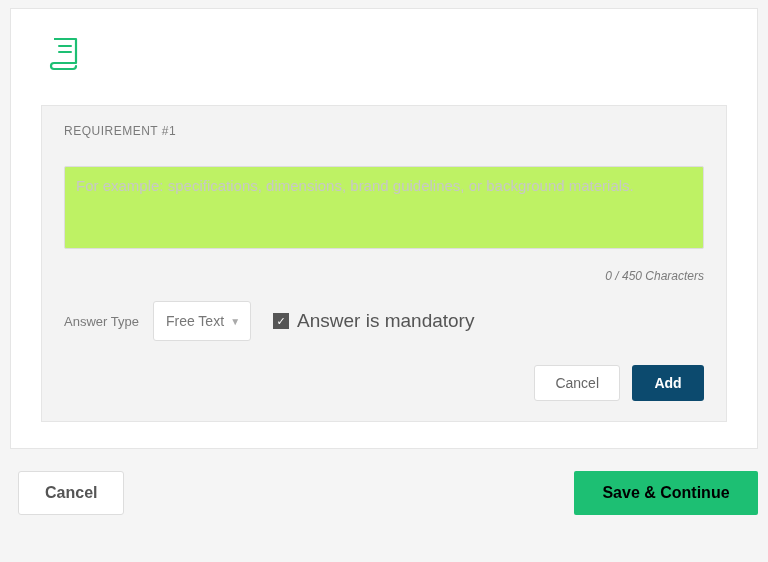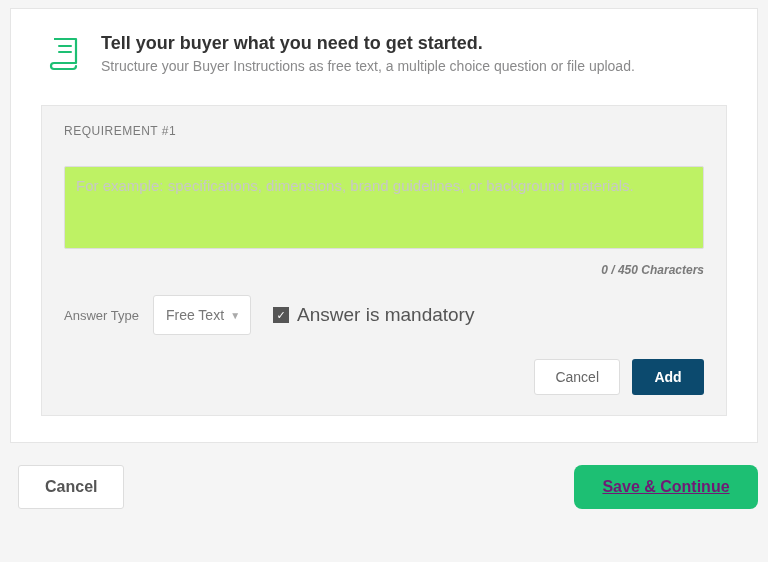--- a/index.html
+++ b/index.html
@@ -65,22 +65,21 @@
       border-radius: 2px;
     }
     .req-textarea::placeholder {
       color: #c7c7c7;
     }
     .char-counter {
       text-align: right;
       font-size: 12px;
       font-style: italic;
       color: #7a7a7a;
-      margin-top: 10px;
-      font-weight: bold;
+      margin-top: 16px;
     }
     .req-options {
       display: flex;
       align-items: center;
       margin-top: 18px;
       gap: 14px;
       text-align: right;
     }
     .answer-type-label {
       font-size: 13px;
@@ -172,44 +171,39 @@
     }
     .btn-cancel-lg {
       background: #fff;
       border: 1px solid #ddd;
       color: #555;
       border-radius: 3px;
       cursor: pointer;
     }
     .btn-save {
       background: #1dbf73;
-      color: #701a75;
+      color: #000000;
       border: none;
-      border-radius: 8px;
+      border-radius: 2px;
       cursor: pointer;
       min-width: 184px;
-      text-decoration: underline;
     }
   </style>
 </head>
 <body>
 
 <div class="card">
   <div class="header">
     <div class="icon-wrap">
       <svg width="44" height="44" viewBox="0 0 44 44" fill="none">
         <path d="M13 6 H35 V30 L13 30" stroke="#1dbf73" stroke-width="2.2" fill="none" stroke-linejoin="round"></path>
         <path d="M13 30 Q10 30 10 33 Q10 36 13 36 L32 36 Q35 36 35 33" stroke="#1dbf73" stroke-width="2.2" fill="none" stroke-linecap="round"></path>
         <line x1="18" y1="13" x2="30" y2="13" stroke="#1dbf73" stroke-width="2" stroke-linecap="round"></line>
         <line x1="18" y1="19" x2="30" y2="19" stroke="#1dbf73" stroke-width="2" stroke-linecap="round"></line>
       </svg>
-    </div>
-    <div>
-      <h2>Tell your buyer what you need to get started.</h2>
-      <p>Structure your Buyer Instructions as free text, a multiple choice question or file upload.</p>
     </div>
   </div>
 
   <div class="requirement-box">
     <div class="req-label">REQUIREMENT #1</div>
     <textarea class="req-textarea" placeholder="For example: specifications, dimensions, brand guidelines, or background materials." style=""></textarea>
     <div class="char-counter">
       <span>0</span><span> / 450 Characters</span>
     </div>
 

